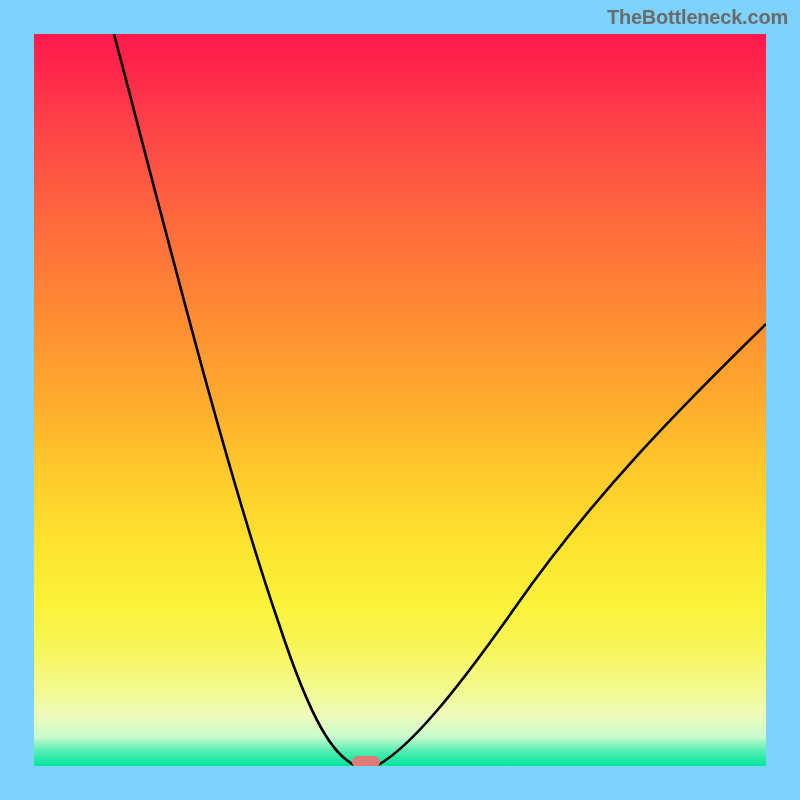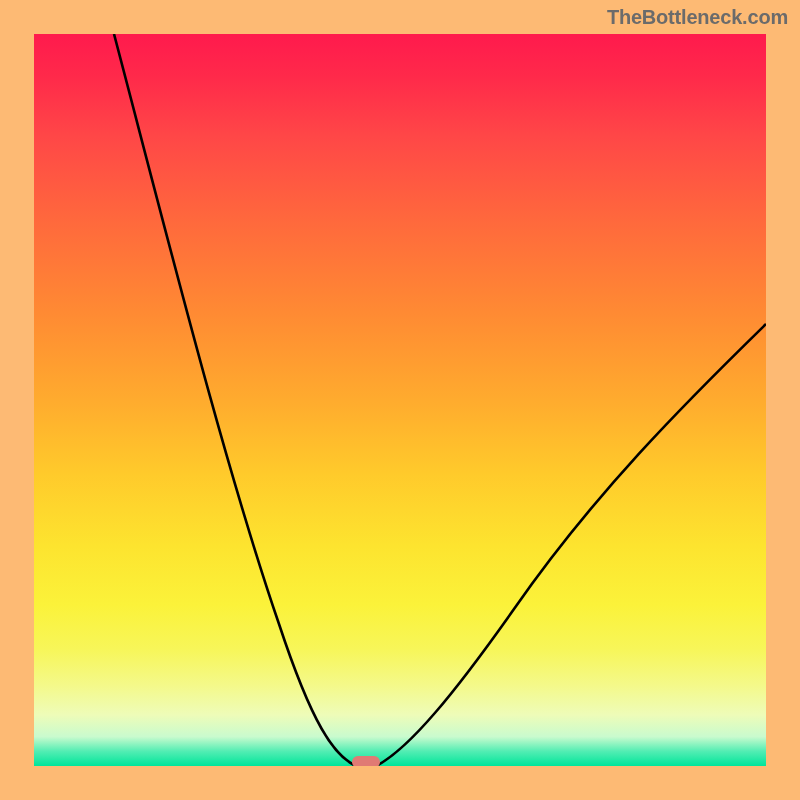--- a/index.html
+++ b/index.html
@@ -10,21 +10,21 @@
     overflow: hidden;
     background: #000;
     font-family: Arial, Helvetica, sans-serif;
   }
   .frame {
     position: absolute;
     top: 0;
     left: 0;
     width: 800px;
     height: 800px;
-    background: #fdba74;
+    background: #7dd3fc;
   }
   .plot-area {
     position: absolute;
     top: 34px;
     left: 34px;
     width: 732px;
     height: 732px;
     overflow: hidden;
   }
   .gradient {

